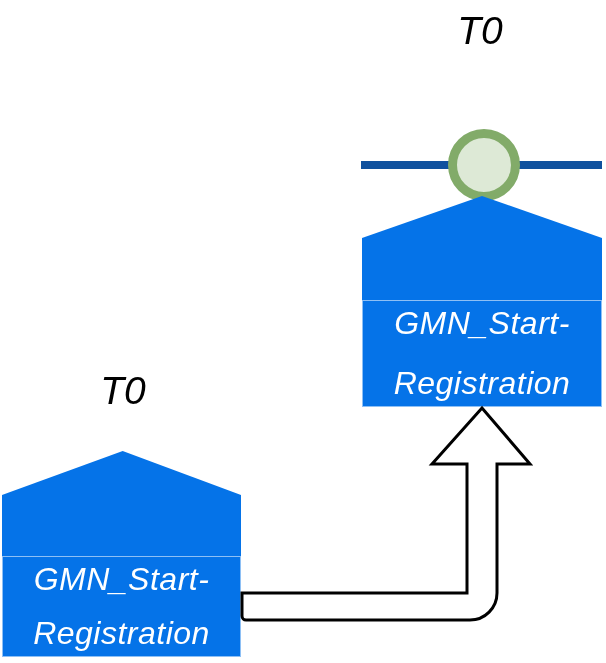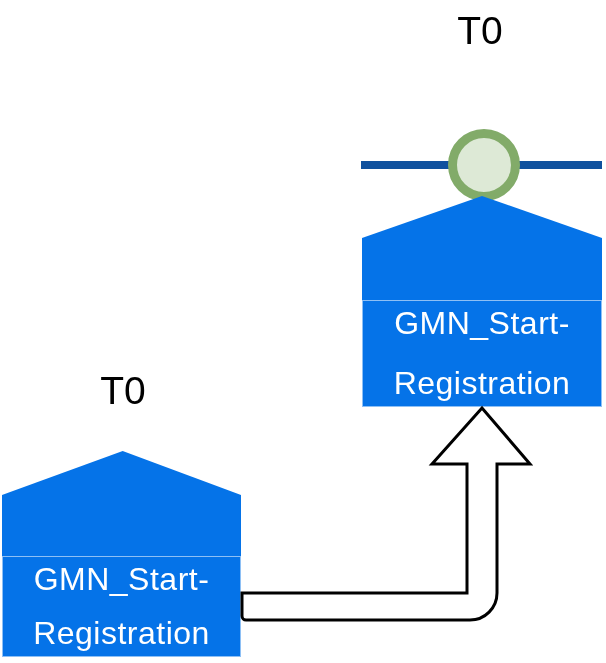--- a/index.html
+++ b/index.html
@@ -6,20 +6,21 @@
     margin: 0;
     padding: 0;
     font-family: "Liberation Sans", sans-serif;
   }
   #canvas {
     position: relative;
     width: 606px;
     height: 663px;
     background: var(--background, #ffffff);
     overflow: hidden;
+    font-style: italic;
   }
   .time-label {
     position: absolute;
     width: 120px;
     text-align: center;
     font-size: 39px;
     line-height: 42px;
     color: var(--time-text, #000000);
     white-space: nowrap;
   }

